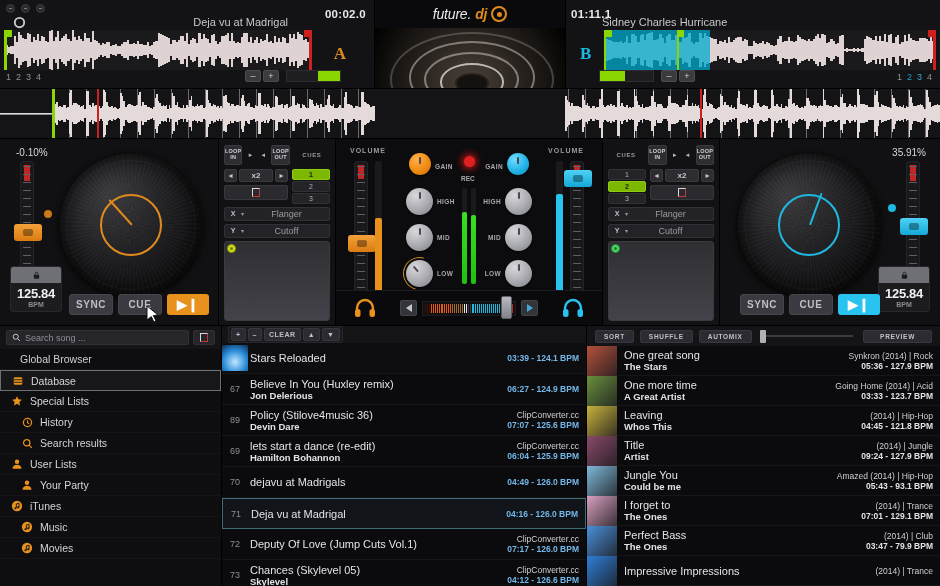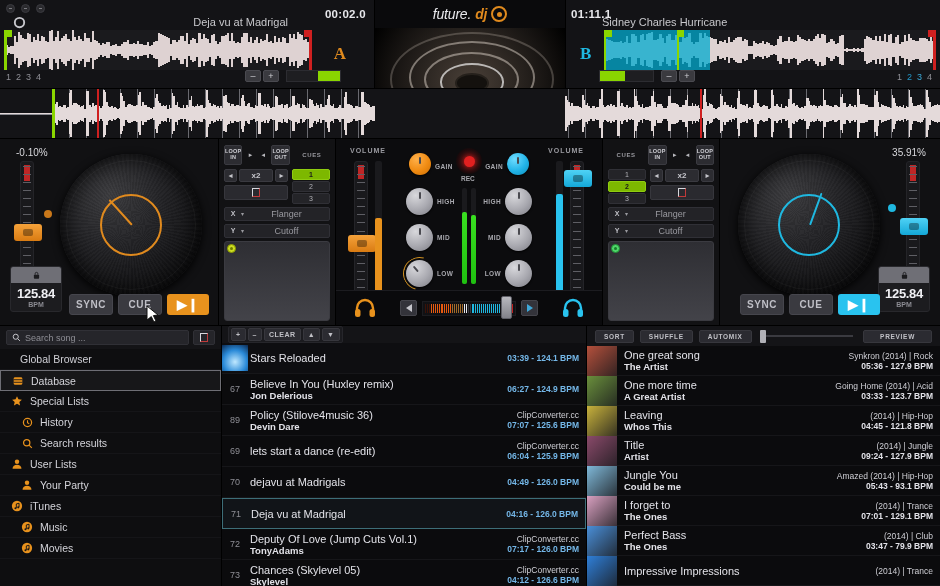--- a/index.html
+++ b/index.html
@@ -1757,20 +1757,21 @@
             </div>
             <div class="rt">
               <div class="src">ClipConverter.cc</div>
               <div class="dur">07:07 - 125.6 BPM</div>
             </div>
           </div>
           <div class="trow">
             <div class="num">69</div>
             <div class="meta">
               <div class="ti">lets start a dance (re-edit)</div>
+              <div class="ar">Hamilton Bohannon</div>
             </div>
             <div class="rt">
               <div class="src">ClipConverter.cc</div>
               <div class="dur">06:04 - 125.9 BPM</div>
             </div>
           </div>
           <div class="trow">
             <div class="num">70</div>
             <div class="meta">
               <div class="ti">dejavu at Madrigals</div>
@@ -1785,21 +1786,20 @@
               <div class="ti">Deja vu at Madrigal</div>
             </div>
             <div class="rt">
               <div class="dur">04:16 - 126.0 BPM</div>
             </div>
           </div>
           <div class="trow">
             <div class="num">72</div>
             <div class="meta">
               <div class="ti">Deputy Of Love (Jump Cuts Vol.1)</div>
-              <div class="ar">TonyAdams</div>
             </div>
             <div class="rt">
               <div class="src">ClipConverter.cc</div>
               <div class="dur">07:17 - 126.0 BPM</div>
             </div>
           </div>
           <div class="trow">
             <div class="num">73</div>
             <div class="meta">
               <div class="ti">Chances (Skylevel 05)</div>
@@ -1822,21 +1822,21 @@
             <div class="tr"></div>
             <div class="hd"></div>
           </div>
         <div class="rcb" style="padding:0 16px">PREVIEW</div>
       </div>
       <div id="sideRows">
           <div class="rrow">
             <div class="art" style="background:linear-gradient(135deg,#b4503c 0%,#1a1a1d 120%)"></div>
             <div class="meta">
               <div class="ti">One great song</div>
-              <div class="ar">The Artist</div>
+              <div class="ar">The Stars</div>
             </div>
             <div class="rt">
               <div class="src">Synkron (2014) | Rock</div>
               <div class="dur">05:36 - 127.9 BPM</div>
             </div>
           </div>
           <div class="rrow">
             <div class="art" style="background:linear-gradient(135deg,#6a8f3c 0%,#1a1a1d 120%)"></div>
             <div class="meta">
               <div class="ti">One more time</div>

